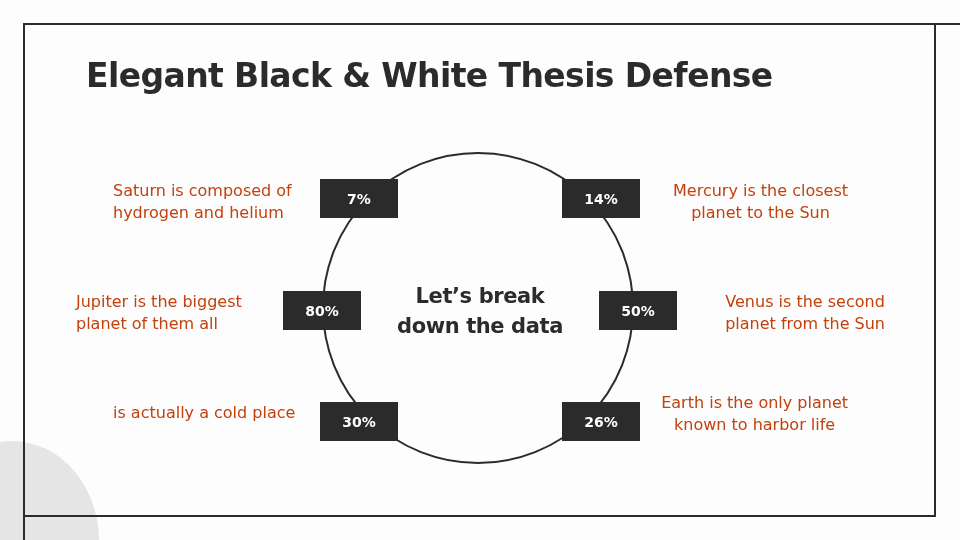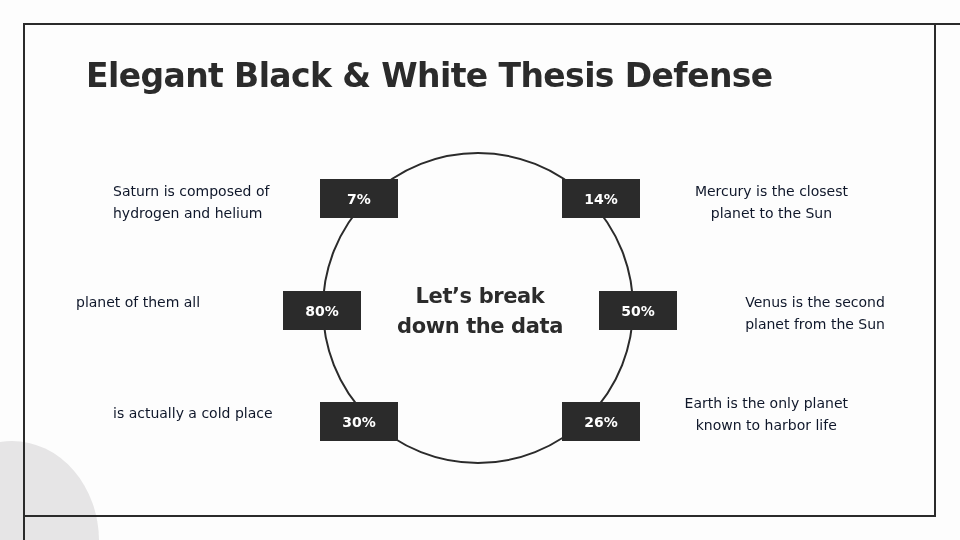--- a/index.html
+++ b/index.html
@@ -30,22 +30,22 @@
     position: absolute; left: 380px; top: 281px; width: 200px;
     text-align: center; font-weight: bold; font-size: 21px;
     line-height: 30px; color: #2b2b2b; letter-spacing: -0.4px;
   }
   .badge {
     position: absolute; width: 78px; height: 39px;
     background: #2b2b2b; color: #ffffff; font-weight: bold;
     font-size: 14px; display: flex; align-items: center; justify-content: center;
   }
   .desc {
-    position: absolute; font-size: 14px; line-height: 22px;
-    color: #0f172a; white-space: nowrap;
+    position: absolute; font-size: 16px; line-height: 22px;
+    color: #c2410c; white-space: nowrap;
   }
   .desc.right { text-align: center; }
   .desc.left { text-align: left; }
 </style>
 </head>
 <body>
 
 <div class="deco-circle"></div>
 
 <div class="line" style="left:23px; top:23px; width:937px; height:2px;"></div>
@@ -71,20 +71,21 @@
 
 <div class="desc left" style="left:113px; top:180px;">
   <div>Saturn is composed of</div>
   <div>hydrogen and helium</div>
 </div>
 <div class="desc right" style="right:112px; top:180px;">
   <div>Mercury is the closest</div>
   <div>planet to the Sun</div>
 </div>
 <div class="desc left" style="left:76px; top:291px;">
+  <div>Jupiter is the biggest</div>
   <div>planet of them all</div>
 </div>
 <div class="desc right" style="right:75px; top:291px;">
   <div>Venus is the second</div>
   <div>planet from the Sun</div>
 </div>
 <div class="desc left" style="left:113px; top:402px;">
   <div>is actually a cold place</div>
 </div>
 <div class="desc right" style="right:112px; top:392px;">

